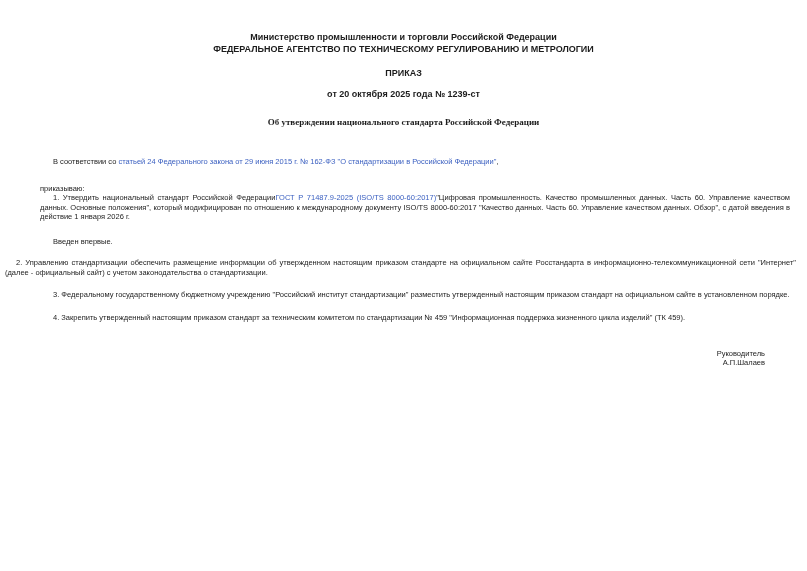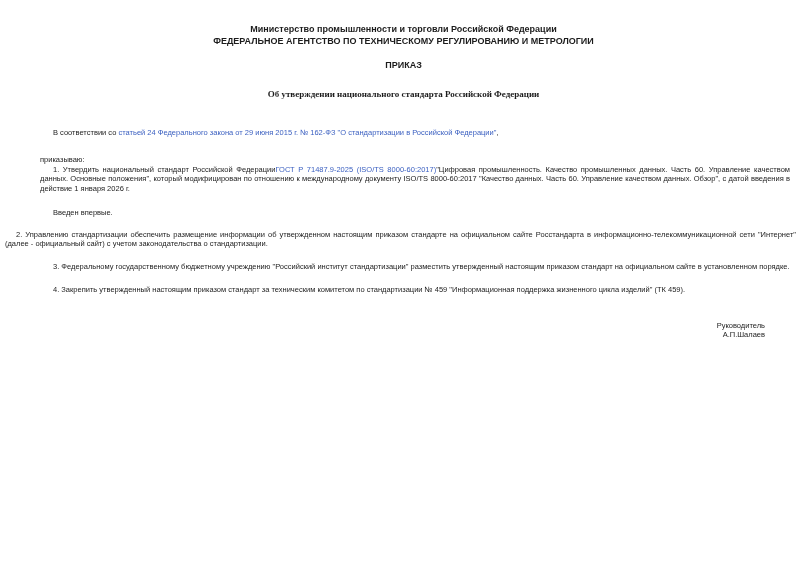--- a/index.html
+++ b/index.html
@@ -15,21 +15,21 @@
     overflow: hidden;
   }
   .page {
     position: relative;
     width: 807px;
     height: 571px;
     background: #ffffff;
     overflow: hidden;
   }
   .header {
-    padding-top: 24px;
+    padding-top: 32px;
     text-align: center;
     font-weight: bold;
     font-size: 9px;
     line-height: 11.5px;
     color: #1c1c1c;
   }
   .header .doc-type   { margin-top: 13px; }
   .header .doc-date   { margin-top: 9px; }
   .header .doc-subject{ margin-top: 17px; font-family: Liberation Serif, serif; }
   .body-text {
@@ -70,20 +70,21 @@
 </style>
 </head>
 <body>
 
 <div class="page">
 
   <div class="header">
     <div class="ministry">Министерство промышленности и торговли Российской Федерации</div>
     <div class="agency">ФЕДЕРАЛЬНОЕ АГЕНТСТВО ПО ТЕХНИЧЕСКОМУ РЕГУЛИРОВАНИЮ И МЕТРОЛОГИИ</div>
     <div class="doc-type">ПРИКАЗ</div>
+    <div class="doc-date">от 20 октября 2025 года № 1239-ст</div>
     <div class="doc-subject">Об утверждении национального стандарта Российской Федерации</div>
   </div>
 
   <div class="body-text">
 
     <p class="para indent nowrap preamble"><span>В соответствии со </span><a class="doc-link">статьей 24 Федерального закона от 29 июня 2015 г. № 162-ФЗ "О стандартизации в Российской Федерации"</a><span>,</span></p>
 
     <p class="para order-word">приказываю:</p>
 
     <p class="para indent justify item1"><span>1. Утвердить национальный стандарт Российской Федерации</span><a class="doc-link">ГОСТ Р 71487.9-2025 (ISO/TS 8000-60:2017)</a><span>"Цифровая промышленность. Качество промышленных данных. Часть 60. Управление качеством данных. Основные положения", который модифицирован по отношению к международному документу ISO/TS 8000-60:2017 "Качество данных. Часть 60. Управление качеством данных. Обзор", с датой введения в действие 1 января 2026 г.</span></p>

